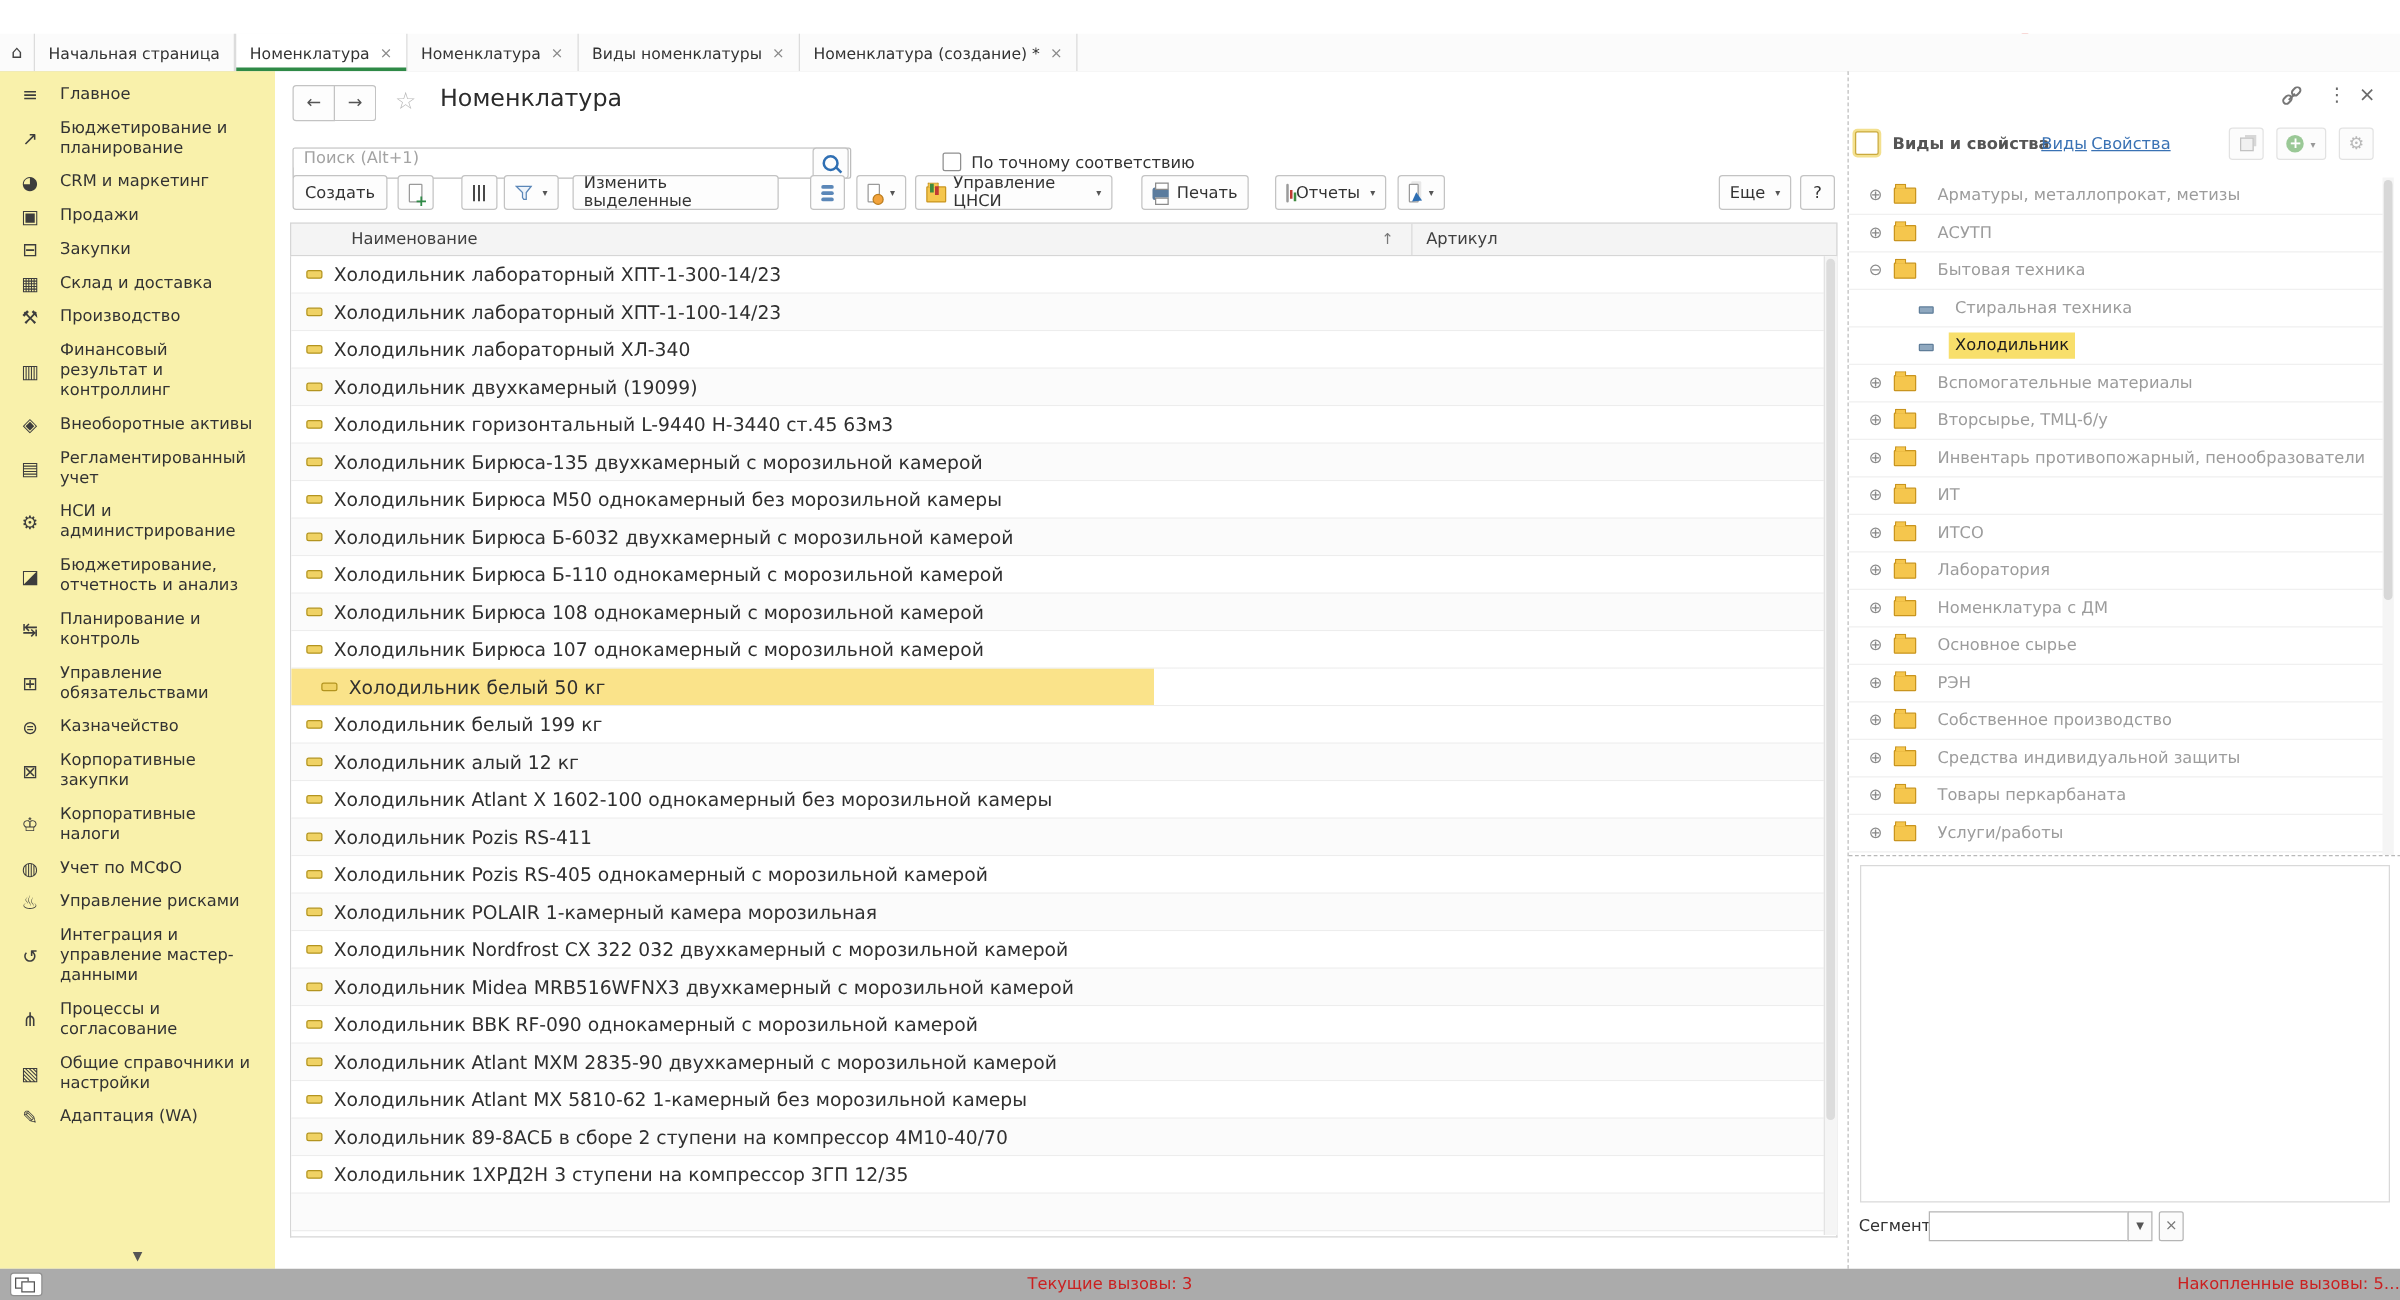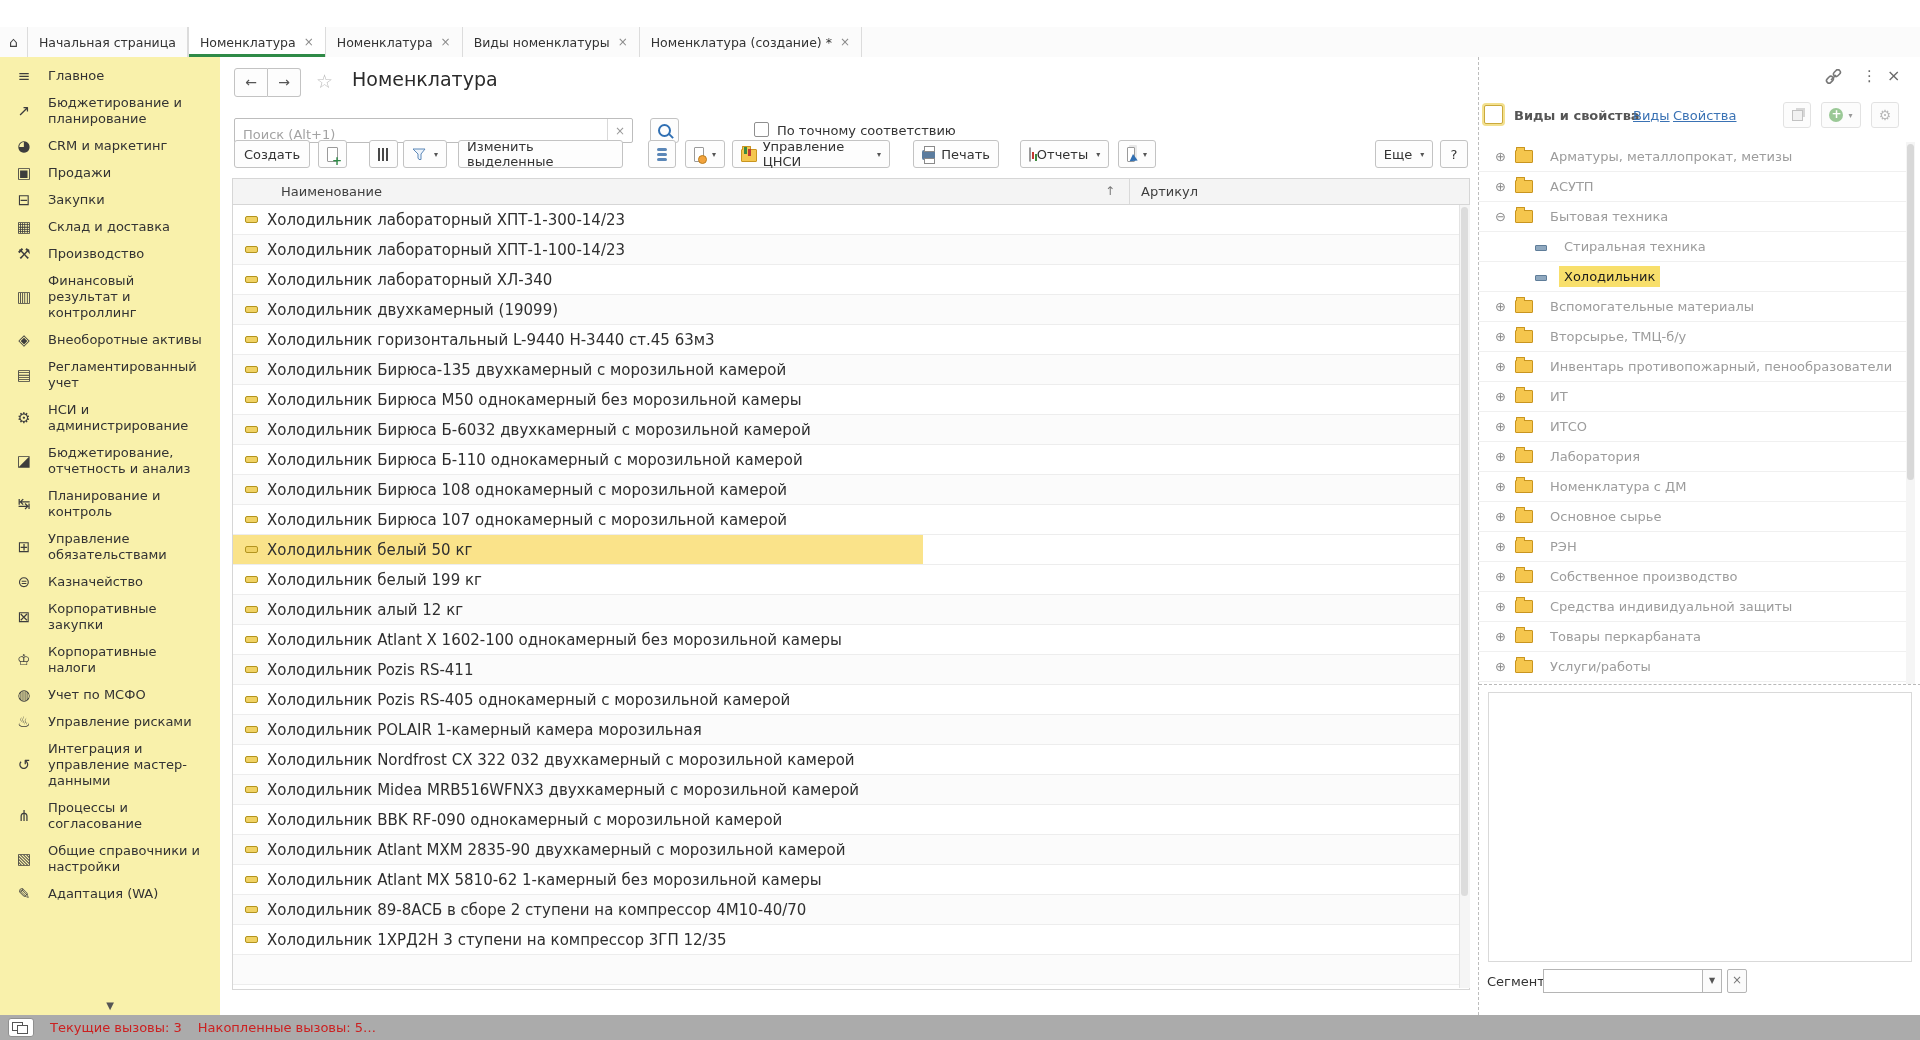--- a/index.html
+++ b/index.html
@@ -47,21 +47,21 @@
   
   #main{position:absolute;left:220px;top:57px;width:1258px;height:958px;background:#fff;}
   #nav-row{position:absolute;left:0;top:11px;height:30px;}
   .navgrp{position:absolute;left:14px;top:0;display:flex;}
   .navbtn{width:32px;height:27px;background:#fdfdfd;border:1px solid #c3c3c3;text-align:center;line-height:26px;font-size:14px;color:#555;}
   .navbtn:first-child{border-radius:3px 0 0 3px;}
   .navbtn:last-child{border-left:none;border-radius:0 3px 3px 0;}
   #fav-star{position:absolute;left:96px;top:2px;font-size:19px;color:#b9b9b9;}
   #main-title{position:absolute;left:132px;top:0px;font-size:19px;color:#2b2b2b;}
   #search-row{position:absolute;left:0;top:61px;height:26px;width:100%;}
-  #list-search{position:absolute;left:14px;top:0;width:399px;height:25px;border:1px solid #bdbdbd;border-radius:2px;box-sizing:border-box;display:flex;align-items:flex-end;}
+  #list-search{position:absolute;left:14px;top:0;width:447px;height:25px;border:1px solid #bdbdbd;border-radius:2px;box-sizing:border-box;display:flex;align-items:flex-start;}
   #list-search input{flex:1;border:none;outline:none;font-size:13px;color:#444;padding:0 8px;font-family:inherit;}
   #list-search input::placeholder{color:#a3a3a3;}
   #list-search .clrbox{width:24px;height:100%;border-left:1px solid #d9d9d9;color:#999;font-size:12px;display:flex;align-items:center;justify-content:center;}
   #search-btn{position:absolute;left:430px;top:0;width:29px;height:25px;background:#fdfdfd;border:1px solid #c3c3c3;border-radius:3px;box-sizing:border-box;display:flex;align-items:center;justify-content:center;}
   .magbl{width:9px;height:9px;border:2px solid #2f6fb3;border-radius:50%;position:relative;}
   .magbl::after{content:'';position:absolute;width:6px;height:2px;background:#2f6fb3;transform:rotate(45deg);right:-5px;bottom:-2px;}
   #exact-box{position:absolute;left:534px;top:4px;width:15px;height:15px;border:1px solid #8f8f8f;border-radius:2px;background:#fff;box-sizing:border-box;}
   #exact-label{position:absolute;left:557px;top:5px;font-size:13px;color:#333;}
 
   #toolbar-row{position:absolute;left:0;top:83px;height:29px;width:100%;}
@@ -83,21 +83,21 @@
   .printer::before{content:'';position:absolute;top:-4px;left:2px;width:9px;height:4px;background:#fff;border:1px solid #8a8a8a;}
   .printer::after{content:'';position:absolute;bottom:-4px;left:2px;width:9px;height:4px;background:#fff;border:1px solid #8a8a8a;}
 
   #tbl-header{position:absolute;left:12px;top:121px;width:1238px;height:27px;background:#f4f4f4;border:1px solid #d6d6d6;box-sizing:border-box;font-size:13px;color:#3f3f3f;}
   #hdr-name{position:absolute;left:8px;top:5px;margin-left:40px;}
   #hdr-sort{position:absolute;left:872px;top:5px;color:#777;font-size:12px;}
   #hdr-art{position:absolute;left:896px;top:0;height:100%;border-left:1px solid #d9d9d9;padding:5px 0 0 11px;box-sizing:border-box;}
   #list-body{position:absolute;left:12px;top:148px;width:1238px;height:785px;border:1px solid #d6d6d6;border-top:none;box-sizing:border-box;overflow:hidden;}
   .lrow{height:29px;display:flex;align-items:center;border-bottom:1px solid #ededed;background:#fff;}
   .lrow:nth-child(even){background:#fbfbfb;}
-  .lrow.selected{background:linear-gradient(to right,#fae38a 0,#fae38a 690px,#fff 690px);}
+  .lrow.selected{background:linear-gradient(to right,#fae38a 0,#fae38a 690px,#fff 690px);padding-left:12px;}
   .rowdash{flex:0 0 13px;height:7px;background:#f0d264;border:1px solid #b3941f;border-radius:2px;margin-left:12px;box-sizing:border-box;}
   .lrow-label{margin-left:9px;font-size:15px;color:#2f2f2f;white-space:nowrap;}
   #list-scroll{position:absolute;left:1239px;top:148px;width:10px;height:783px;background:#f5f5f5;border-left:1px solid #e3e3e3;}
   #list-scroll .thumb{position:absolute;left:1px;top:2px;width:7px;height:88%;background:#dcdcdc;border-radius:4px;}
 
   
   #rightpanel{position:absolute;left:1478px;top:57px;width:442px;height:958px;background:#fff;border-left:1px dashed #bdbdbd;box-sizing:border-box;}
   #rp-chain{position:absolute;left:346px;top:12px;}
   #rp-dots{position:absolute;left:383px;top:10px;color:#6b6b6b;font-size:15px;}
   #rp-close{position:absolute;left:408px;top:9px;color:#6b6b6b;font-size:16px;}
@@ -124,21 +124,21 @@
   #tree-scroll{position:absolute;left:427px;top:85px;width:9px;height:542px;background:#f5f5f5;}
   #tree-scroll .thumb{position:absolute;left:1px;top:2px;width:7px;height:62%;background:#d8d8d8;border-radius:4px;}
   #rp-divider{position:absolute;left:0;top:627px;width:442px;border-top:1px dashed #b9b9b9;}
   #rp-empty{position:absolute;left:9px;top:635px;width:424px;height:270px;border:1px solid #d9d9d9;background:#fff;box-sizing:border-box;}
   #seg-label{position:absolute;left:8px;top:917px;font-size:13px;color:#333;}
   #seg-input{position:absolute;left:64px;top:912px;width:160px;height:24px;border:1px solid #b5b5b5;box-sizing:border-box;font-size:13px;padding:0 5px;outline:none;font-family:inherit;}
   #seg-caret{position:absolute;left:223px;top:912px;width:20px;height:24px;border:1px solid #b5b5b5;background:#fbfbfb;box-sizing:border-box;text-align:center;line-height:22px;font-size:8px;color:#555;}
   #seg-clear{position:absolute;left:248px;top:912px;width:20px;height:24px;border:1px solid #b5b5b5;border-radius:2px;background:#fbfbfb;box-sizing:border-box;text-align:center;line-height:21px;font-size:12px;color:#777;}
 
   
-  #statusbar{position:absolute;left:0;top:1015px;width:1920px;height:25px;background:#ababab;display:flex;align-items:center;}
+  #statusbar{position:absolute;left:0;top:1015px;width:1920px;height:25px;background:#ababab;display:flex;align-items:center;justify-content:space-between;}
   .mons{width:24px;height:17px;background:#fff;border:1px solid #8f8f8f;border-radius:3px;position:relative;margin-left:8px;}
   .mons::before{content:'';position:absolute;left:3px;top:3px;width:9px;height:7px;border:1px solid #555;}
   .mons::after{content:'';position:absolute;left:8px;top:6px;width:9px;height:7px;border:1px solid #555;background:#fff;}
   #statusbar .st{color:#cb2020;font-size:13px;margin-left:16px;}
 </style>
 </head>
 <body>
 
 <div id="app">
 

